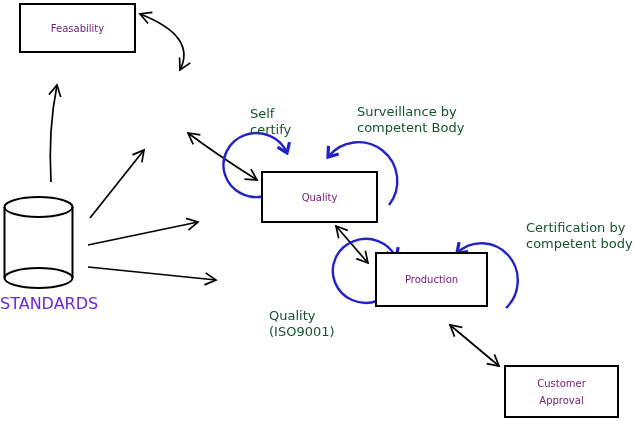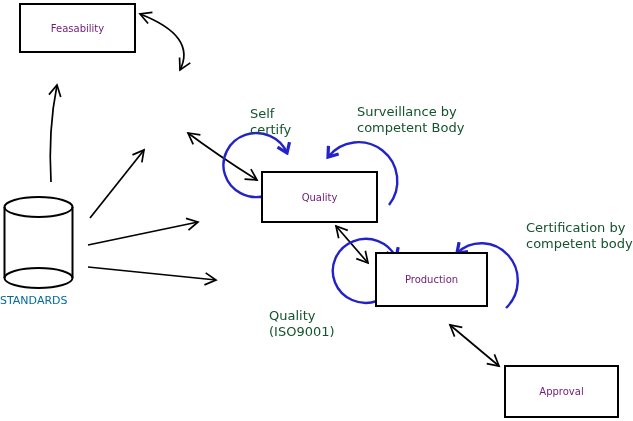--- a/index.html
+++ b/index.html
@@ -24,21 +24,21 @@
     position:absolute; font-size:13px; line-height:16px; color:#14532d;
     white-space:nowrap;
   }
   .annotation span { display:block; }
   #ann-self-certify  { left:250px; top:106px; }
   #ann-certification { left:357px; top:104px; }
   #ann-surveillance  { left:526px; top:220px; }
   #ann-quality       { left:269px; top:300px;margin-top:8px; }
   .datastore-label {
     position:absolute; left:0px; top:294px; width:82px;
-    font-size:11px; color:#0369a1; white-space:nowrap;
+    font-size:16px; color:#6d28d9; white-space:nowrap;
   }
 </style>
 </head>
 <body>
 
 <div class="canvas">
 
   <svg class="layer" width="633" height="421" viewBox="0 0 633 421">
     <defs>
       <marker id="openV" markerUnits="userSpaceOnUse" markerWidth="17" markerHeight="16" viewBox="-14 -8 16 16" refX="0" refY="0" orient="auto-start-reverse">
@@ -79,20 +79,21 @@
   <div class="node" id="node-feasability">
     <span>Feasability</span>
   </div>
   <div class="node" id="node-approval">
     <span>Quality</span>
   </div>
   <div class="node" id="node-production">
     <span>Production</span>
   </div>
   <div class="node" id="node-customer">
+    <span>Customer</span>
     <span>Approval</span>
   </div>
 
   <div class="datastore-label">STANDARDS</div>
 
   <div class="annotation" id="ann-self-certify">
     <span>Self</span>
     <span>certify</span>
   </div>
   <div class="annotation" id="ann-certification">

